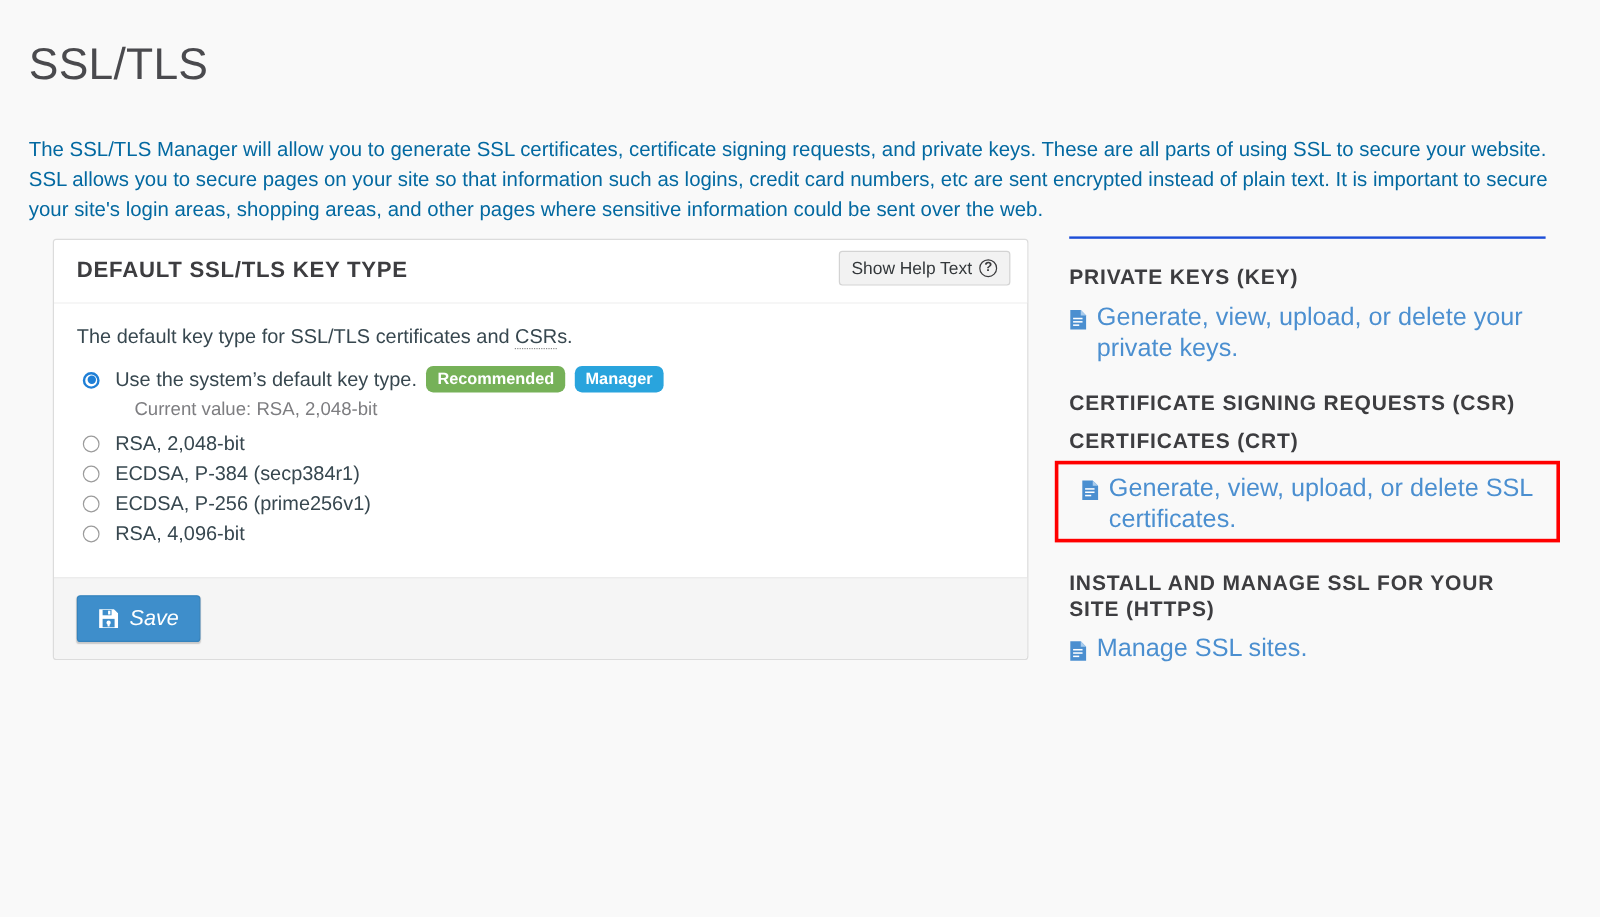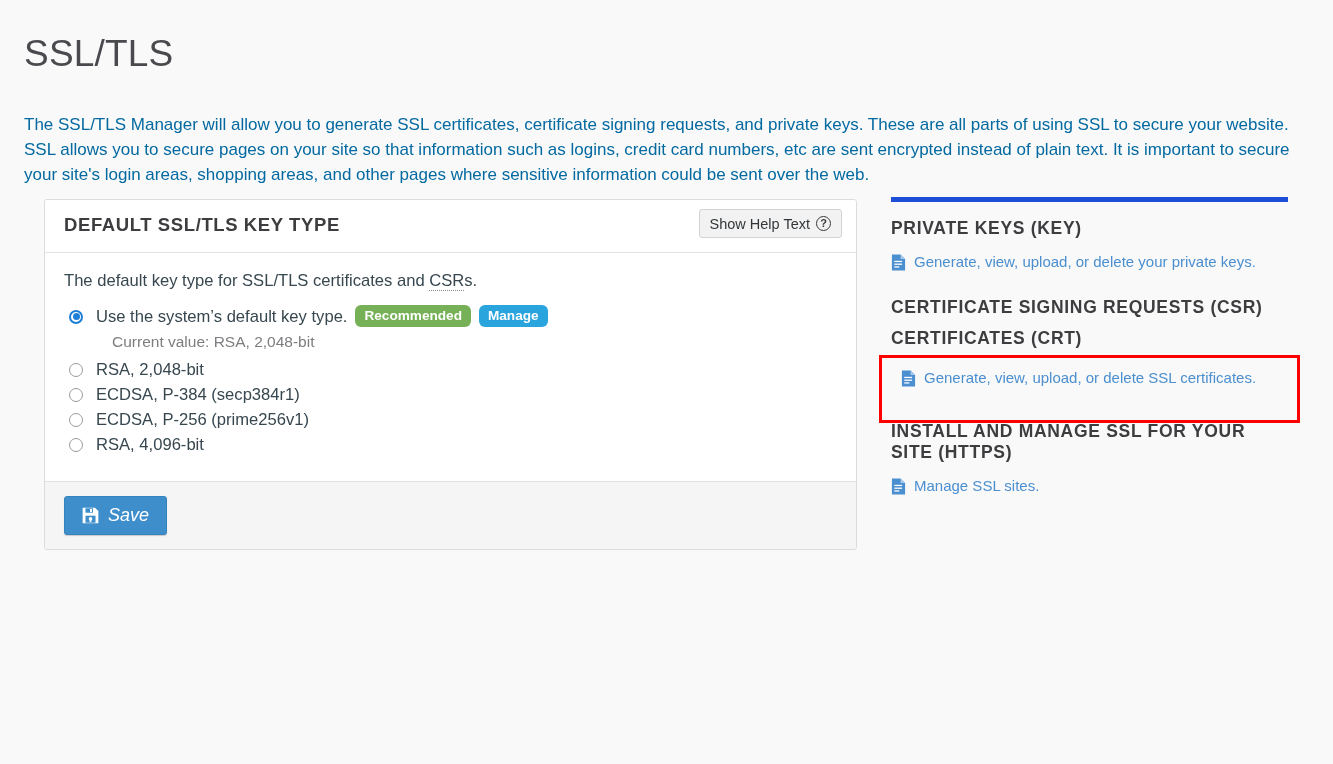--- a/index.html
+++ b/index.html
@@ -183,37 +183,37 @@
     box-shadow: 0 1px 1px rgba(0,0,0,.18);
     font-style: italic;
   }
   .save-btn svg { display: block; }
 
   
   .sidebar {
     position: absolute;
     left: 891px; top: 197px;
     width: 397px;
-    border-top: 5px solid #1d4ed8;
-    padding-top: 16px;
+    border-top: 2px solid #1d4ed8;
+    padding-top: 22px;
   }
   .sb-heading {
     font-size: 17.5px;
     font-weight: bold;
     letter-spacing: 0.7px;
     color: #3d3d40;
     text-transform: uppercase;
     line-height: 21px;
     margin: 0 0 10px 0;
   }
   .sb-link {
     display: block;
     position: relative;
     padding-left: 23px;
-    font-size: 15px;
+    font-size: 21px;
     line-height: 26px;
     color: #4b8fd0;
     text-decoration: none;
     margin-bottom: 22px;
     cursor: pointer;
   }
   .sb-link .fileicon {
     position: absolute;
     left: 0; top: 4px;
   }
@@ -248,21 +248,21 @@
     <div class="panel-body">
       <p class="body-lead">
         <span>The default key type for SSL/TLS certificates and </span><span class="abbr">CSR</span><span>s.</span>
       </p>
 
       <div class="radio-group">
 
         <div class="radio-row">
           <span class="radio checked"></span>
           <span class="radio-label">
-            <span>Use the system’s default key type.</span><span class="badge badge-green">Recommended</span><span class="badge badge-blue">Manage</span>
+            <span>Use the system’s default key type.</span><span class="badge badge-green">Recommended</span><span class="badge badge-blue">Manager</span>
           </span>
         </div>
         <div class="current-value">Current value: RSA, 2,048-bit</div>
 
         <div class="radio-row">
           <span class="radio"></span>
           <span class="radio-label">RSA, 2,048-bit</span>
         </div>
 
         <div class="radio-row">

